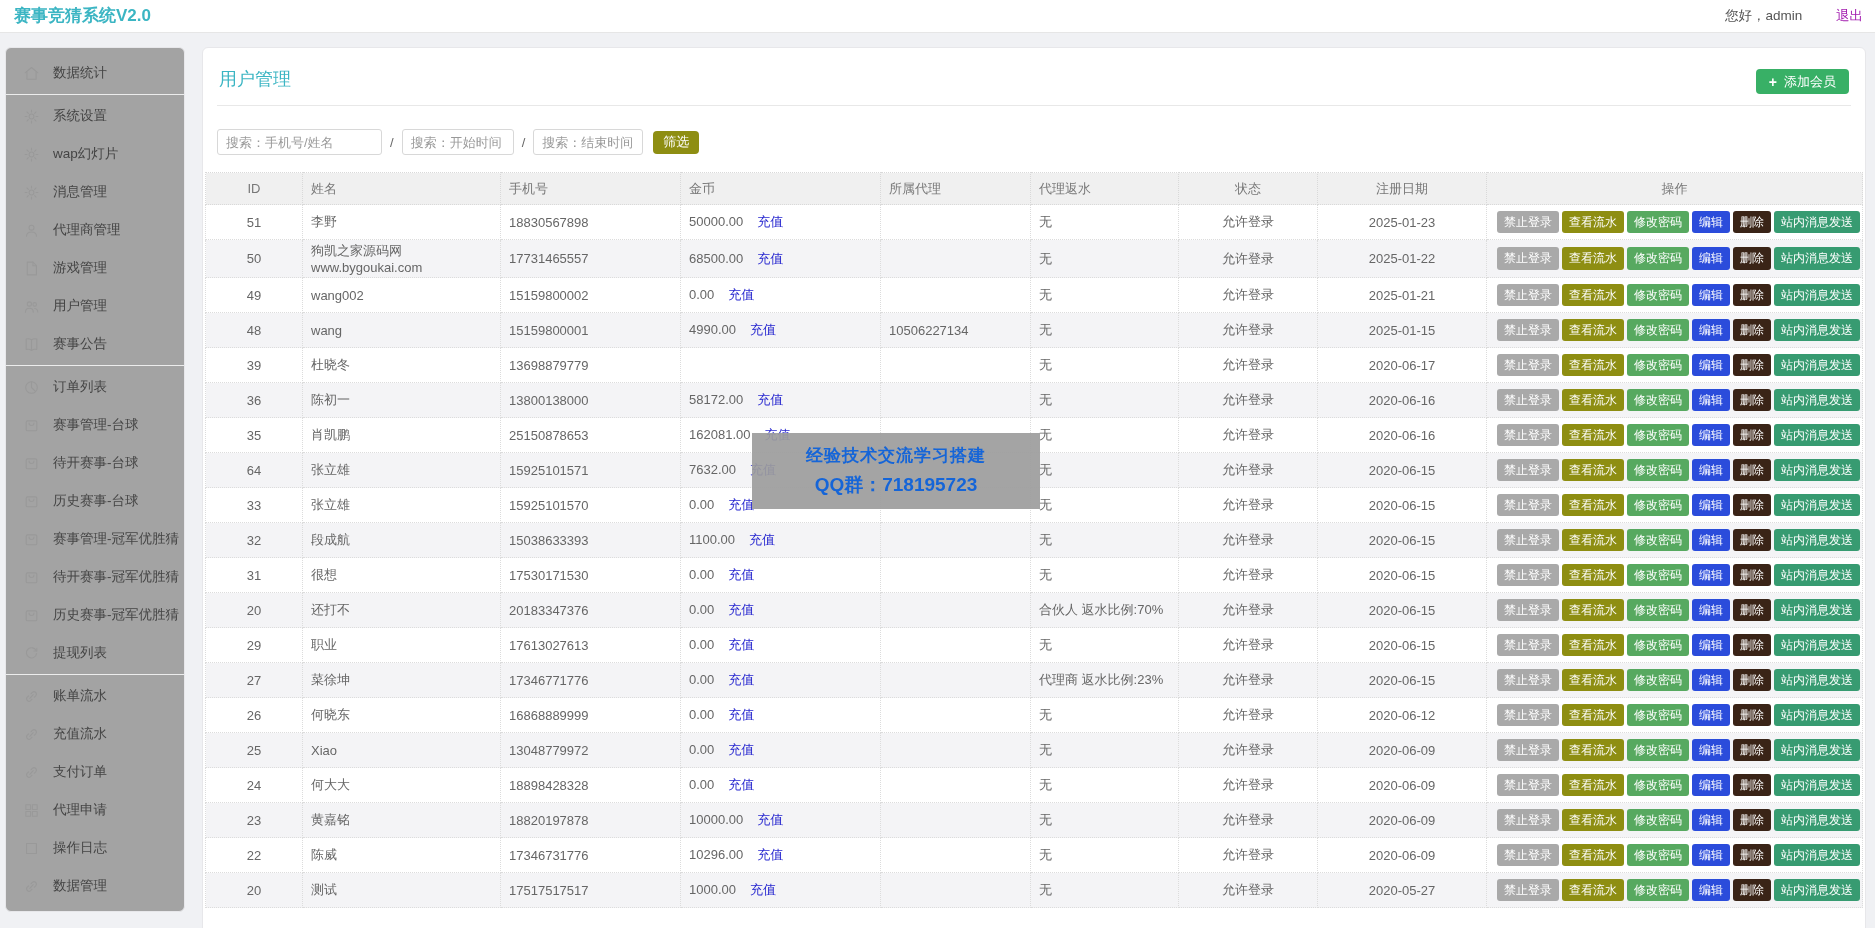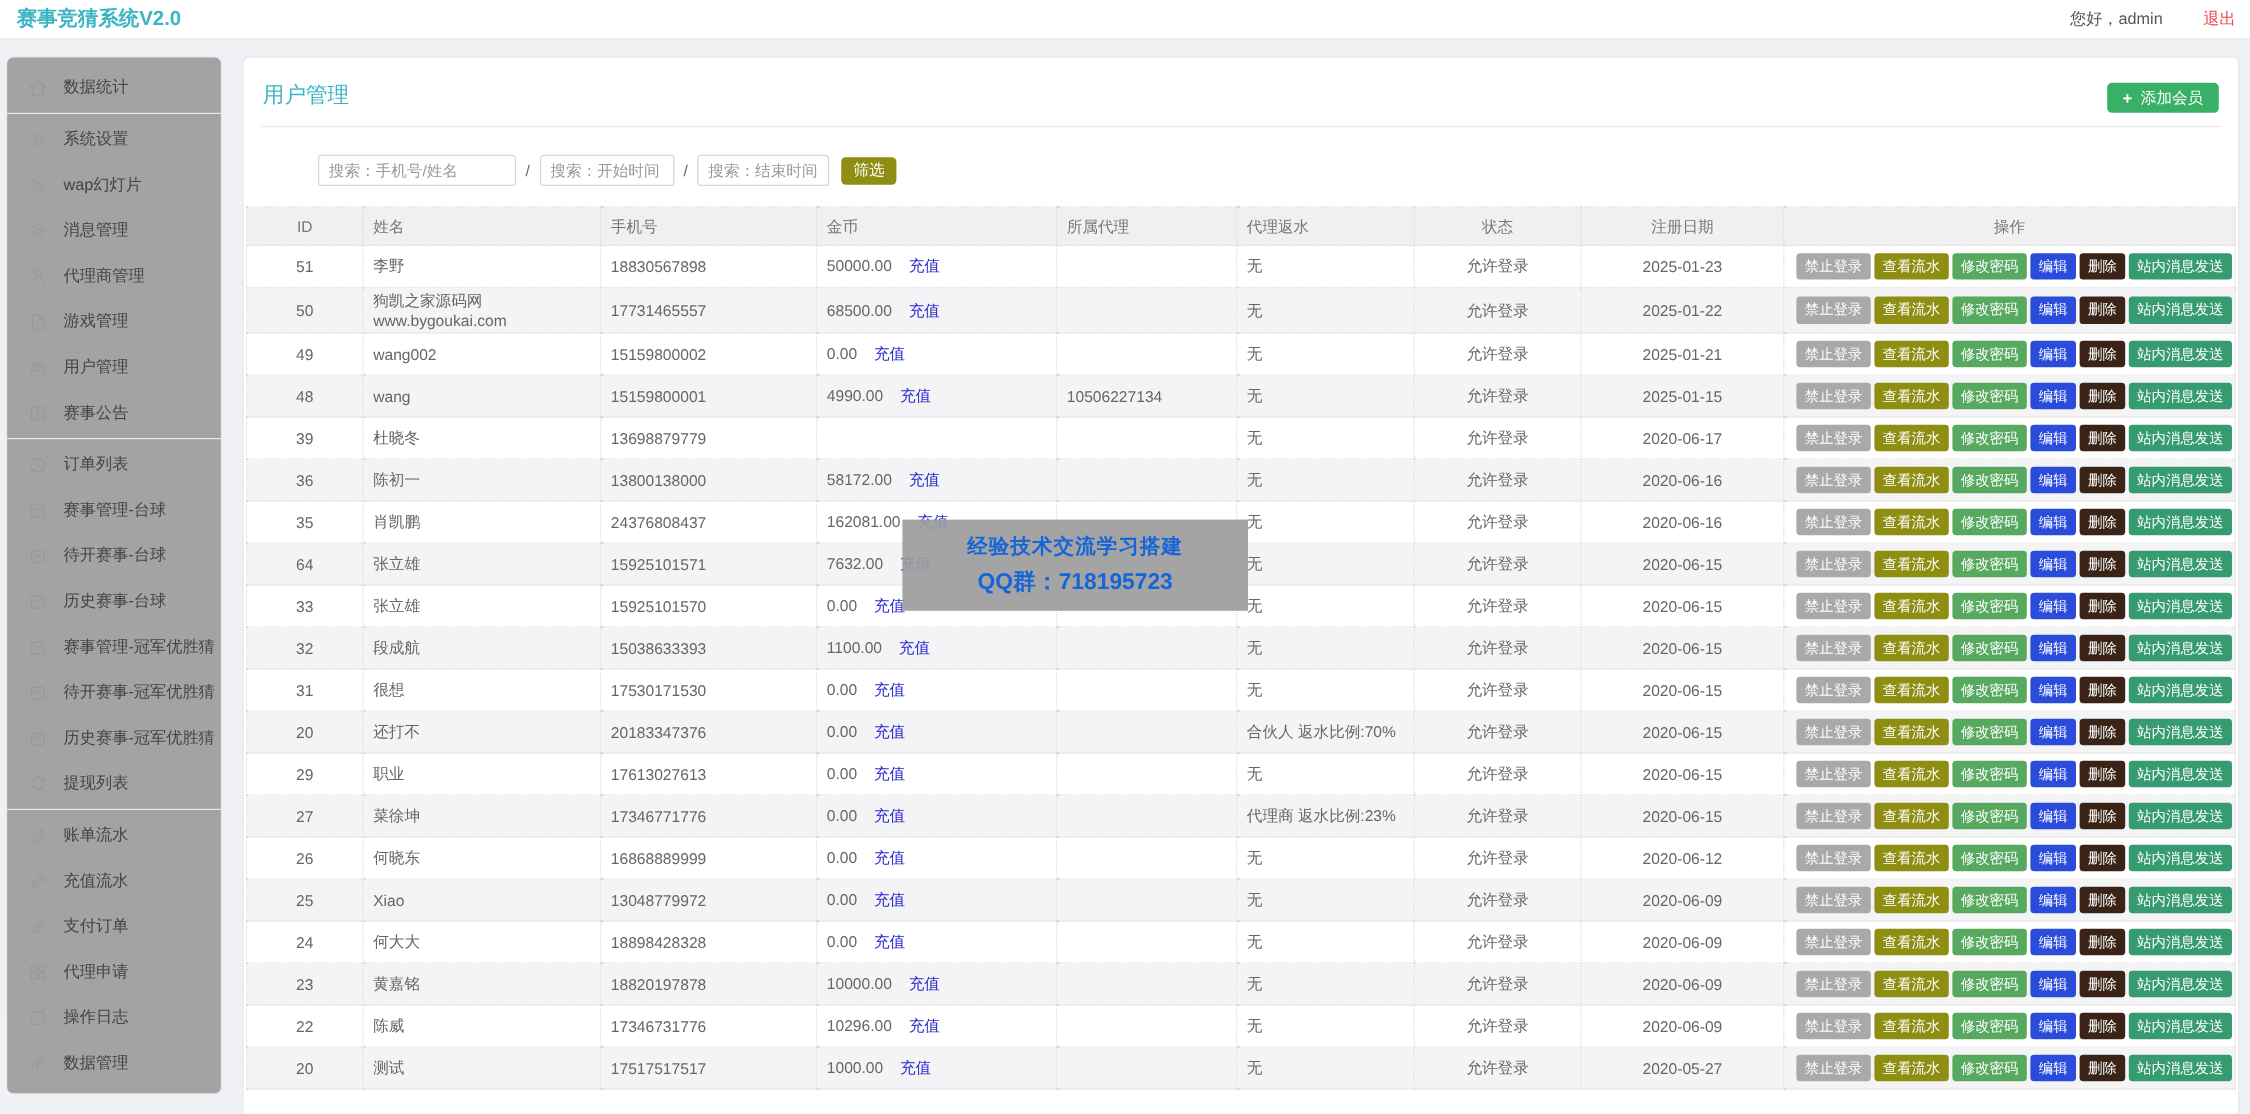--- a/index.html
+++ b/index.html
@@ -14,21 +14,21 @@
   .top-header {
     position:absolute; top:0; left:0; width:1875px; height:33px;
     background:#fff; border-bottom:1px solid #e6e6e6; z-index:10;
   }
   .app-title {
     position:absolute; left:14px; top:0; line-height:32px;
     font-size:17px; font-weight:bold; color:#3bb5c3;
   }
   .header-right { position:absolute; right:12px; top:0; line-height:32px; font-size:13.5px; color:#555; }
   .header-right .greet { margin-right:30px; }
-  .header-right .logout { color:#ef4444; cursor:pointer; text-decoration:none;text-align:center; }
+  .header-right .logout { color:#a21caf; cursor:pointer; text-decoration:none;text-align:center; }
   
   .sidebar {
     position:absolute; left:5px; top:47px; width:180px;
     background:#a3a3a3; border:1px solid #e7e7ea; border-radius:6px;
     padding:6px 0; z-index:5;
   }
   .side-item {
     height:38px; display:flex; align-items:center; gap:13px;
     padding-left:17px; font-size:13.5px; color:#444; cursor:pointer; white-space:nowrap;
   }
@@ -54,21 +54,21 @@
   .add-member-btn .plus { font-size:14px; font-weight:bold; line-height:1; }
   .head-hr { border:none; border-top:1px solid #e8e8e8; margin:0 14px; }
   
   .search-row { display:flex; align-items:center; margin:23px 14px 17px; }
   .search-row input {
     height:26px; border:1px solid #d8d8d8; border-radius:3px;
     padding:0 8px; font-size:13px; color:#333; outline:none;
     font-family:inherit;
   }
   .search-row input::placeholder { color:#999; }
-  .inp-phone { width:165px;margin-left:48px; }
+  .inp-phone { width:165px; }
   .inp-start { width:112px; }
   .inp-end   { width:110px; }
   .sep { margin:0 8px; color:#666; font-size:13px; }
   .filter-btn {
     margin-left:10px; height:23px; padding:0 10px;
     border:none; border-radius:4px; color:#fff; font-size:13px; cursor:pointer;
   }
   
   .tbl-wrap { margin:0 2px; }
   table { width:100%; border-collapse:collapse; table-layout:fixed; font-size:13px; color:#666; }
@@ -425,21 +425,21 @@
             <td class="l"><span>58172.00</span><a class="recharge" style="color: rgb(39, 39, 207);">充值</a></td>
             <td class="l"></td>
             <td class="l">无</td>
             <td class="c">允许登录</td>
             <td class="c">2020-06-16</td>
             <td class="l actions"><button class="btn" style="background: rgb(169, 169, 169);">禁止登录</button><button class="btn" style="background: rgb(142, 142, 18);">查看流水</button><button class="btn" style="background: rgb(87, 169, 96);">修改密码</button><button class="btn" style="background: rgb(43, 76, 219);">编辑</button><button class="btn" style="background: rgb(58, 36, 23);">删除</button><button class="btn" style="background: rgb(55, 155, 113);">站内消息发送</button></td>
           </tr>
           <tr>
             <td class="c">35</td>
             <td class="l">肖凯鹏</td>
-            <td class="l">24376808437</td>
+            <td class="l">25150878653</td>
             <td class="l"><span>162081.00</span><a class="recharge" style="color: rgb(39, 39, 207);">充值</a></td>
             <td class="l"></td>
             <td class="l">无</td>
             <td class="c">允许登录</td>
             <td class="c">2020-06-16</td>
             <td class="l actions"><button class="btn" style="background: rgb(169, 169, 169);">禁止登录</button><button class="btn" style="background: rgb(142, 142, 18);">查看流水</button><button class="btn" style="background: rgb(87, 169, 96);">修改密码</button><button class="btn" style="background: rgb(43, 76, 219);">编辑</button><button class="btn" style="background: rgb(58, 36, 23);">删除</button><button class="btn" style="background: rgb(55, 155, 113);">站内消息发送</button></td>
           </tr>
           <tr>
             <td class="c">64</td>
             <td class="l">张立雄</td>

